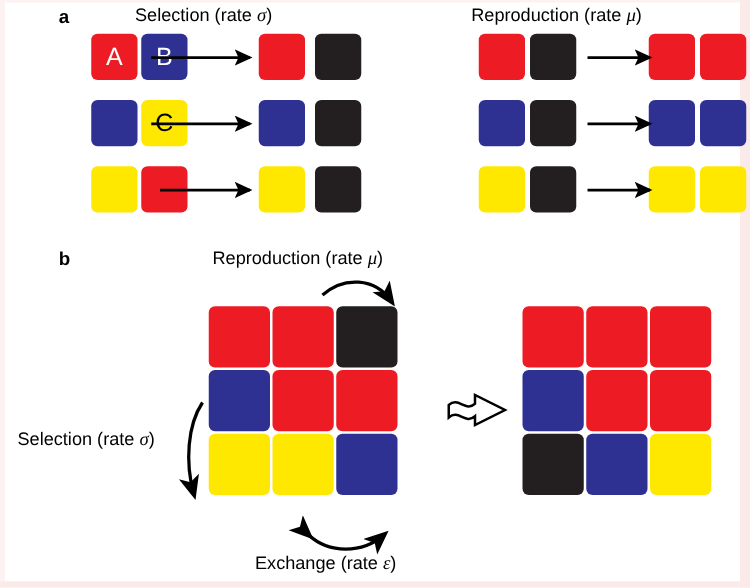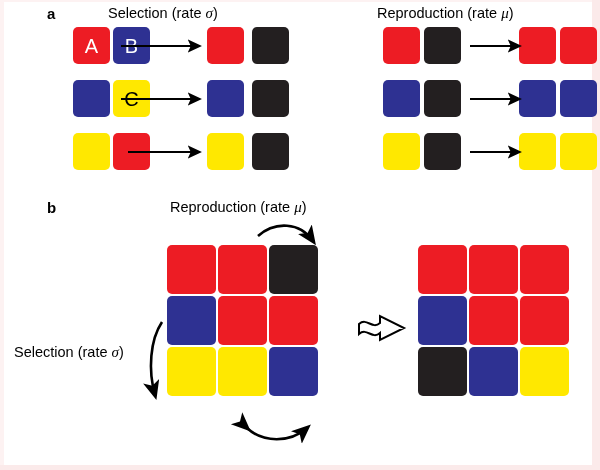--- a/index.html
+++ b/index.html
@@ -103,20 +103,23 @@
   <div class="panel-letter" style="left:47px;top:200px;">b</div>
 
   <div class="caption" style="left:170px;top:200px;">
     <span>Reproduction (rate </span><span class="sym">μ</span><span>)</span>
   </div>
 
   <div class="caption" style="left:14px;top:345px;">
     <span>Selection (rate </span><span class="sym">σ</span><span>)</span>
   </div>
 
+  <div class="caption" style="left:204px;top:444px;">
+    <span>Exchange (rate </span><span class="sym">ε</span><span>)</span>
+  </div>
 
   <div id="panel-b-layer" style="position:absolute;left:0;top:0;width:600px;height:470px;">
       <div class="sq" style="left: 167px; top: 245px; width: 49px; height: 49px; background: rgb(237, 28, 36);"></div>
       <div class="sq" style="left: 218px; top: 245px; width: 49px; height: 49px; background: rgb(237, 28, 36);"></div>
       <div class="sq" style="left: 269px; top: 245px; width: 49px; height: 49px; background: rgb(35, 31, 32);"></div>
       <div class="sq" style="left: 167px; top: 296px; width: 49px; height: 49px; background: rgb(46, 49, 146);"></div>
       <div class="sq" style="left: 218px; top: 296px; width: 49px; height: 49px; background: rgb(237, 28, 36);"></div>
       <div class="sq" style="left: 269px; top: 296px; width: 49px; height: 49px; background: rgb(237, 28, 36);"></div>
       <div class="sq" style="left: 167px; top: 347px; width: 49px; height: 49px; background: rgb(255, 232, 0);"></div>
       <div class="sq" style="left: 218px; top: 347px; width: 49px; height: 49px; background: rgb(255, 232, 0);"></div>

